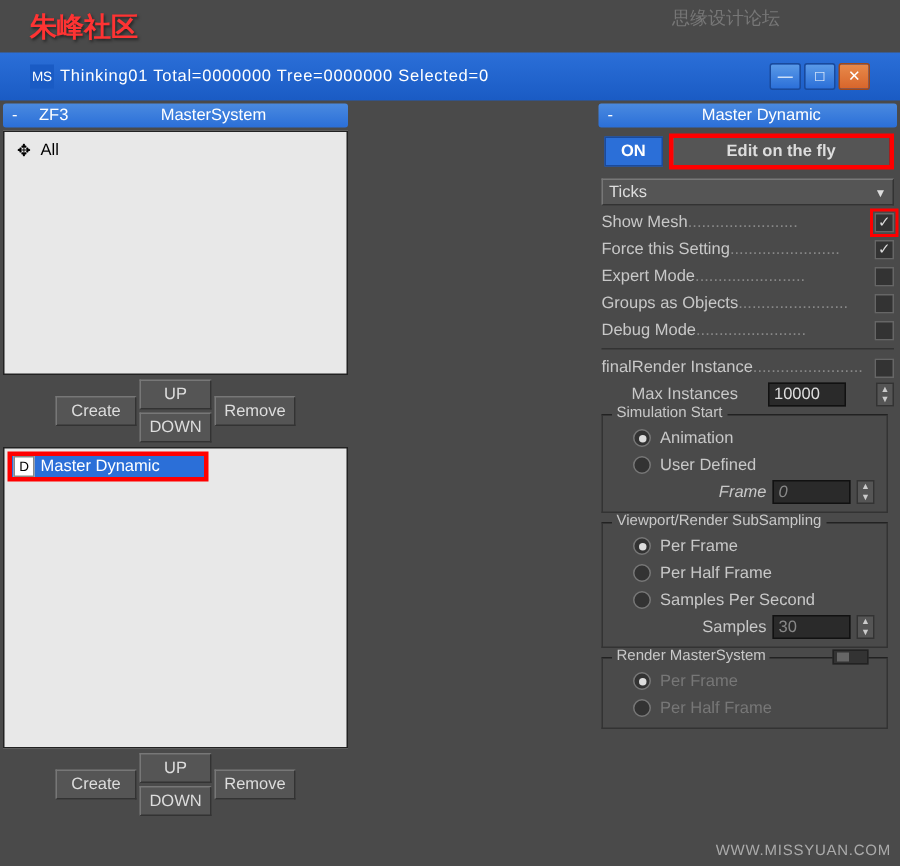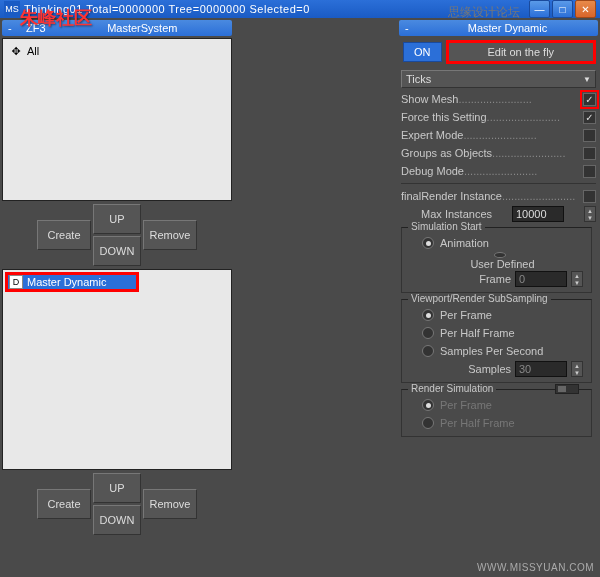--- a/index.html
+++ b/index.html
@@ -1,18 +1,18 @@
 <!DOCTYPE html>
 <html><head>
 <meta charset="utf-8">
 <style>
 * { box-sizing: border-box; margin: 0; padding: 0; font-family: "Microsoft Sans Serif", Arial, sans-serif; font-size: 11px; }
 body { background: #4a4a4a; color: #c8c8c8; width: 600px; height: 577px; overflow: hidden; position: relative; }
 
-.titlebar { background: linear-gradient(#2b6fd8, #1a5bc4); color: #fff; height: 18px; display: flex; align-items: center; padding: 0 4px; }
+.titlebar { background: linear-gradient(#2b6fd8, #1a5bc4); color: #fff; height: 32px; display: flex; align-items: center; padding: 0 20px; margin-top: 35px; }
 .titlebar .icon-slot { width: 16px; height: 16px; background: #1a5bc4; margin-right: 4px; display: flex; align-items: center; justify-content: center; font-size: 9px; color: #fff; }
 .titlebar .title-text { flex: 1; font-weight: normal; letter-spacing: 0.5px; }
 .titlebar .win-btns { display: flex; gap: 2px; }
 .titlebar .win-btn { width: 21px; height: 18px; background: linear-gradient(#5a9ae8, #2b6fd8); border: 1px solid #1a4a9c; border-radius: 2px; display: flex; align-items: center; justify-content: center; color: #fff; font-size: 10px; }
 .titlebar .win-btn.close { background: linear-gradient(#e88a4a, #d8652b); border-color: #a04818; }
 
 .watermark1 { position: absolute; top: 6px; left: 20px; color: #ff3333; font-size: 18px; font-weight: bold; z-index: 100; pointer-events: none; text-shadow: 1px 1px 2px rgba(0,0,0,0.5); }
 .watermark2 { position: absolute; top: 4px; right: 80px; color: #777; font-size: 12px; z-index: 100; pointer-events: none; text-align: center; }
 .watermark3 { position: absolute; bottom: 4px; right: 6px; color: #aaa; font-size: 10px; z-index: 100; pointer-events: none; letter-spacing: 0.5px; margin-top: 28px; }
 
@@ -24,21 +24,21 @@
 .section-hdr .minus { width: 12px; margin-right: 6px; }
 .section-hdr .hdr-label { flex: 1; text-align: center; }
 
 .list-box { background: #e8e8e8; border: 1px solid #222; height: 163px; padding: 4px; color: #000; }
 .list-box2 { background: #e8e8e8; border: 1px solid #222; height: 201px; padding: 4px; color: #000; }
 .list-item { display: flex; align-items: center; gap: 4px; padding: 1px 2px; }
 .list-item .li-icon { width: 14px; height: 14px; display: flex; align-items: center; justify-content: center; font-size: 11px; }
 .list-item.selected { background: #2b6fd8; color: #fff; }
 
 .btn-row { display: flex; align-items: center; }
-.btn { background: #555; border: 1px solid #333; border-top-color: #777; border-left-color: #777; color: #ddd; padding: 2px 8px; height: 30px; display: inline-flex; align-items: center; justify-content: center; margin: 1px; }
+.btn { background: #555; border: 1px solid #333; border-top-color: #777; border-left-color: #777; color: #ddd; padding: 2px 8px; height: 20px; display: inline-flex; align-items: center; justify-content: center; margin: 1px; }
 .btn-c { width: 54px; }
 .btn-ud { width: 48px; }
 .red-hl { outline: 3px solid #ff0000; outline-offset: -1px; }
 
 .on-btn { background: #2b6fd8; color: #fff; border: 1px solid #1a4a9c; padding: 2px 10px; height: 20px; display: inline-flex; align-items: center; }
 .edit-btn { background: #555; border: 1px solid #333; border-top-color: #777; border-left-color: #777; color: #ddd; padding: 2px 16px; height: 20px; display: inline-flex; align-items: center; }
 
 .opt-row { display: flex; align-items: center; height: 18px; padding: 0 2px; }
 .opt-row .label { flex: 1; white-space: nowrap; overflow: hidden; }
 .opt-row .dots::after { content: "........................"; color: #888; }
@@ -126,21 +126,21 @@
       </div>
     </div>
   </div>
 
   <div class="right-col">
     <div class="section-hdr">
       <span class="minus">-</span>
       <span class="hdr-label">Master Dynamic</span>
     </div>
 
-    <div style="display:flex;gap:6px;padding:6px 4px;align-items:flex-end;">
+    <div style="display:flex;gap:6px;padding:6px 4px;align-items:flex-end;font-weight:bold;">
       <span class="on-btn">ON</span>
       <span class="edit-btn red-hl" style="flex:1;justify-content:center;">Edit on the fly</span>
     </div>
 
     <div class="dd" style="margin:2px;">
       <span>Ticks</span>
       <span class="dd-arrow">▼</span>
     </div>
 
     <div class="opt-row">
@@ -178,25 +178,25 @@
           <div>▼</div>
         </span>
     </div>
 
     <div class="frame">
       <span class="frame-title">Simulation Start</span>
       <div class="opt-row" style="padding-left:14px;">
         <span class="radio checked"></span>
         <span>Animation</span>
       </div>
-      <div class="opt-row" style="padding-left:14px;flex-direction:column;">
+      <div class="opt-row" style="padding-left:14px;">
         <span class="radio"></span>
         <span>User Defined</span>
       </div>
-      <div class="opt-row" style="justify-content:flex-end;gap:4px;">
+      <div class="opt-row" style="justify-content:flex-end;gap:4px;font-style:italic;">
         <span>Frame</span>
         <span class="num-field">0</span>
         <span class="spinner">
             <div>▲</div>
             <div>▼</div>
           </span>
       </div>
     </div>
 
     <div class="frame">
@@ -217,21 +217,21 @@
         <span>Samples</span>
         <span class="num-field">30</span>
         <span class="spinner">
             <div>▲</div>
             <div>▼</div>
           </span>
       </div>
     </div>
 
     <div class="frame">
-      <span class="frame-title">Render Simulation</span>
+      <span class="frame-title">Render MasterSystem</span>
       <span class="frame-slider"></span>
       <div class="opt-row" style="padding-left:14px;color:#777;">
         <span class="radio checked"></span>
         <span>Per Frame</span>
       </div>
       <div class="opt-row" style="padding-left:14px;color:#777;">
         <span class="radio"></span>
         <span>Per Half Frame</span>
       </div>
     </div>

